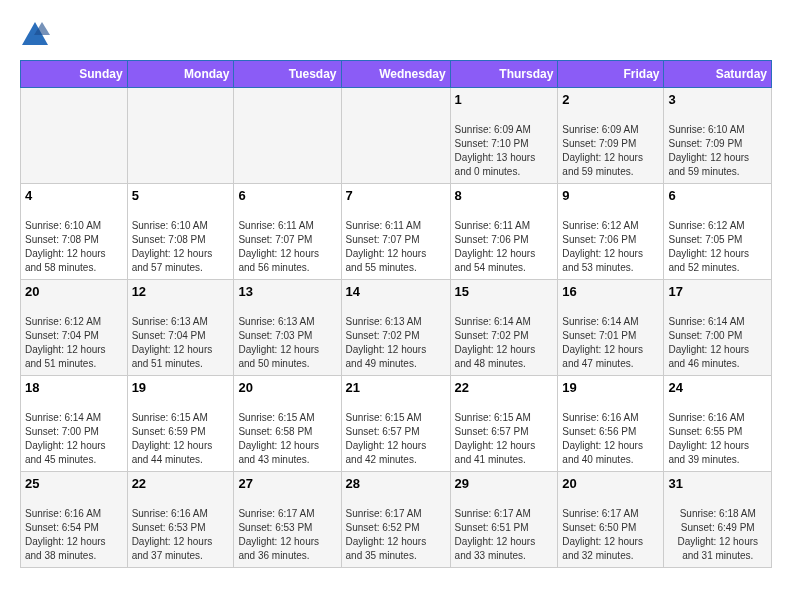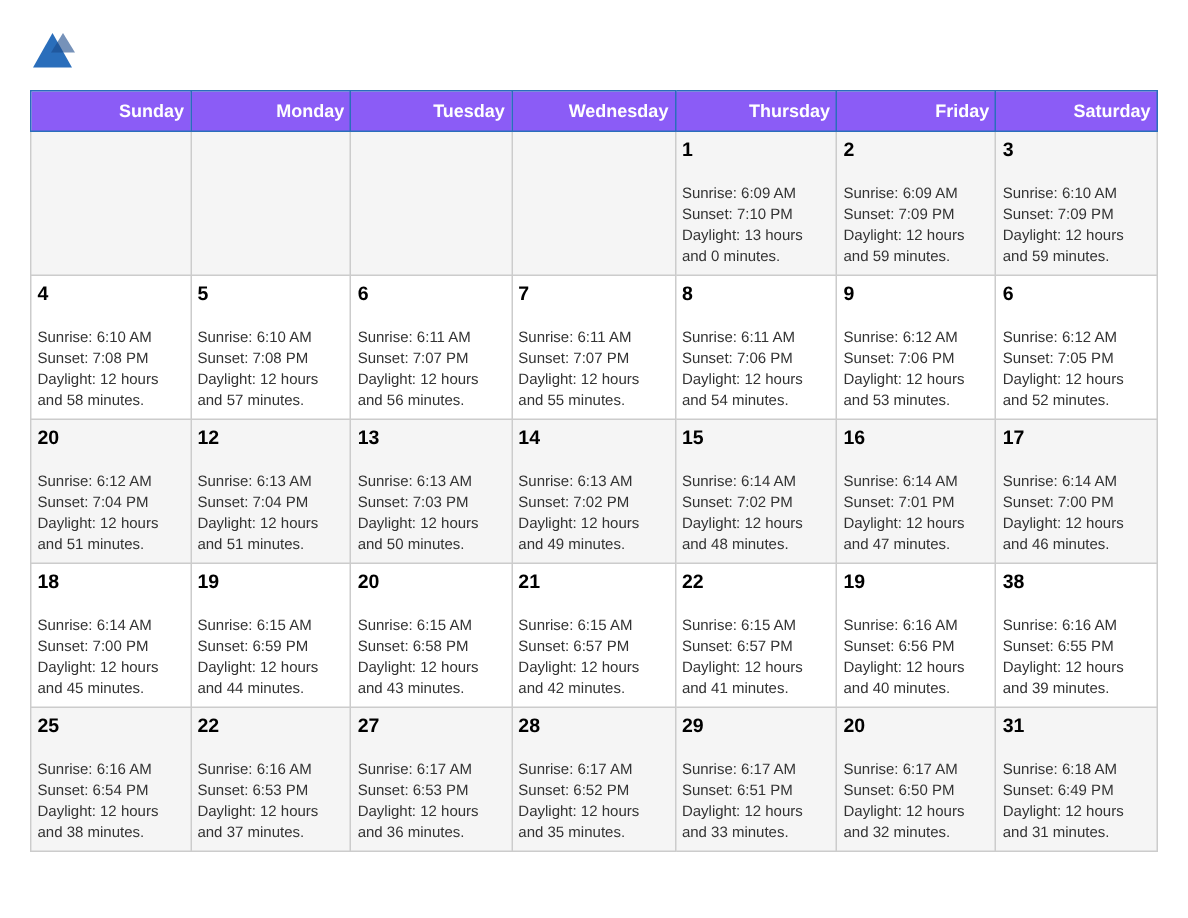--- a/index.html
+++ b/index.html
@@ -263,21 +263,21 @@
 Sunset: 6:57 PM
 Daylight: 12 hours and 41 minutes.</div>
         </td>
         <td>
           <span class="day-number">19</span>
           <div class="day-info" style="white-space: pre-line;">Sunrise: 6:16 AM
 Sunset: 6:56 PM
 Daylight: 12 hours and 40 minutes.</div>
         </td>
         <td>
-          <span class="day-number">38</span>
+          <span class="day-number">24</span>
           <div class="day-info" style="white-space: pre-line;">Sunrise: 6:16 AM
 Sunset: 6:55 PM
 Daylight: 12 hours and 39 minutes.</div>
         </td>
       </tr>
       <tr>
         <td>
           <span class="day-number">25</span>
           <div class="day-info" style="white-space: pre-line;">Sunrise: 6:16 AM
 Sunset: 6:54 PM
@@ -308,19 +308,19 @@
 Daylight: 12 hours and 33 minutes.</div>
         </td>
         <td>
           <span class="day-number">20</span>
           <div class="day-info" style="white-space: pre-line;">Sunrise: 6:17 AM
 Sunset: 6:50 PM
 Daylight: 12 hours and 32 minutes.</div>
         </td>
         <td>
           <span class="day-number">31</span>
-          <div class="day-info" style="white-space: pre-line;">Sunrise: 6:18 AM
+          <div class="day-info" style="white-space: pre-line; text-align: center;">Sunrise: 6:18 AM
 Sunset: 6:49 PM
 Daylight: 12 hours and 31 minutes.</div>
         </td>
       </tr>
     </tbody>
 </table>
 
 </body></html>

